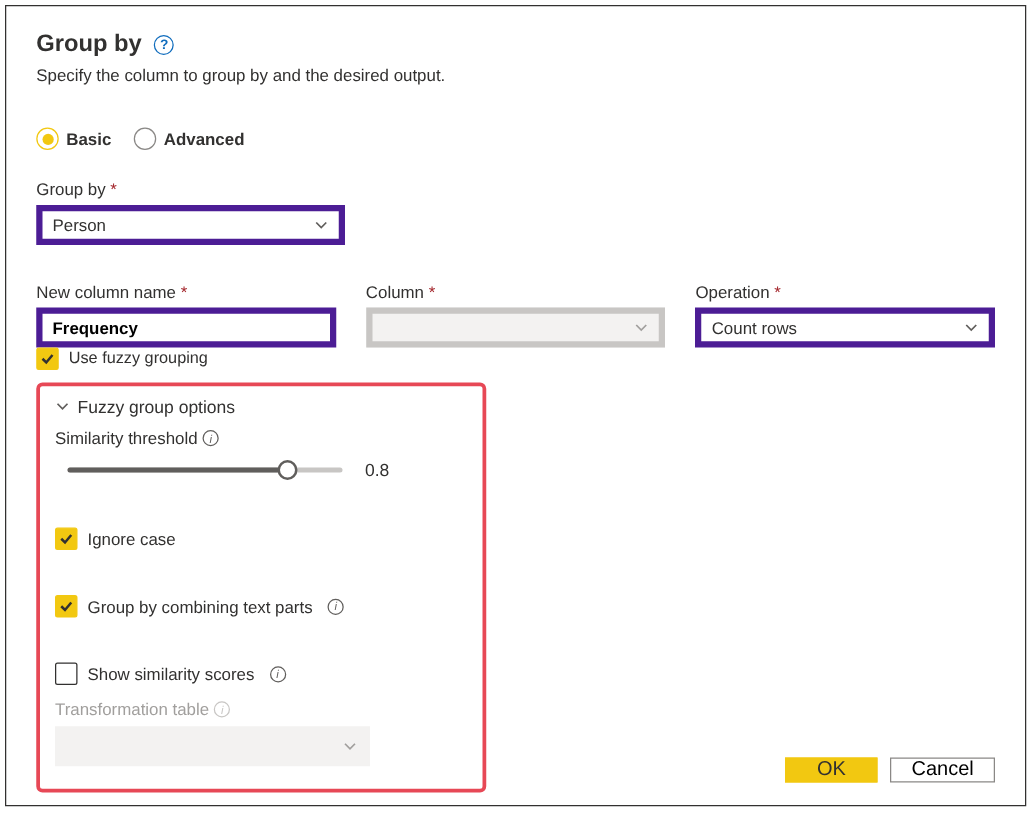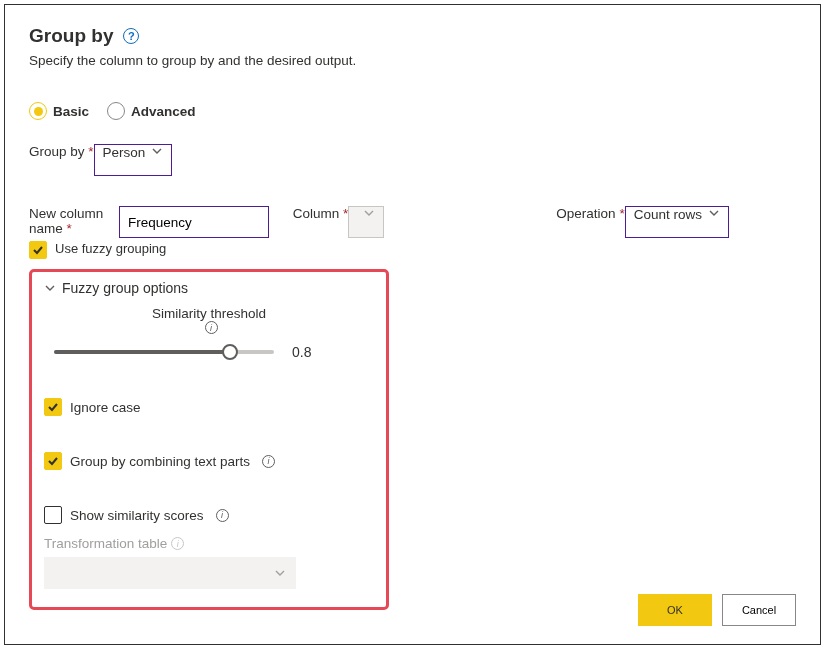--- a/index.html
+++ b/index.html
@@ -35,32 +35,32 @@
     border: 1px solid #8a8886; display: inline-flex;
     align-items: center; justify-content: center;
   }
   .radio-ring.sel { border: 1.5px solid #F2C811; }
   .radio-dot {
     width: 9px; height: 9px; border-radius: 50%; background: #F2C811;
   }
   .field-label { font-size: 13.5px; margin-bottom: 5px; display: block; }
   .req { color: #a4262c; }
   .select, .input {
-    height: 32px; border: 1px solid #4c1d95; background: #fff;
-    padding: 0 8px; font-size: 13.5px; display: flex; 
+    height: 32px; border: 5px solid #4c1d95; background: #fff;
+    padding: 0 8px; font-size: 13.5px; display: flex; align-items: center;
     justify-content: space-between; color: #323130;
   }
   .select.disabled { background: #f3f2f1; border-color: #c8c6c4; }
   .select .chev { margin-left: 6px; }
   .input input {
     border: none; outline: none; width: 100%; height: 100%;
-    font-size: 13.5px; font-family: inherit; background: transparent;
+    font-size: 13.5px; font-family: inherit; background: transparent; font-weight: bold;
   }
   .row3 { display: flex; gap: 24px; margin-top: 30px; }
-  .col { display: flex; flex-direction: row; }
+  .col { display: flex; flex-direction: column; }
   .w-groupby { width: 247px; margin-bottom: 0; }
   .w-247 { width: 247px; }
   .checkbox-row { display: flex; align-items: flex-start; gap: 8px; }
   .cb {
     width: 18px; height: 18px; border: 1px solid #323130; border-radius: 2px;
     display: inline-flex; align-items: center; justify-content: center;
     flex-shrink: 0;
   }
   .cb.checked { background: #F2C811; border-color: #F2C811; }
   .cb.checked svg { display: block; }
@@ -73,21 +73,21 @@
   .expander-head {
     display: flex; align-items: center; gap: 6px;
     font-weight: 400; font-size: 14px; margin-bottom: 10px; cursor: pointer;
   }
   .info-circle {
     width: 13px; height: 13px; border: 1px solid #605e5c; border-radius: 50%;
     display: inline-flex; align-items: center; justify-content: center;
     font-size: 9px; color: #605e5c; font-style: italic; margin-left: 4px;
     flex-shrink: 0;
   }
-  .opt-label { font-size: 13.5px; margin-bottom: 8px; display: flex; align-items: center; flex-direction: column; }
+  .opt-label { font-size: 13.5px; margin-bottom: 8px; display: flex; align-items: center; }
   .slider-row { display: flex; align-items: center; gap: 18px; padding-left: 10px; margin-bottom: 28px; }
   .slider {
     position: relative; width: 220px; height: 20px;
   }
   .track {
     position: absolute; top: 50%; left: 0; right: 0; height: 4px;
     background: #c8c6c4; transform: translateY(-50%); border-radius: 2px;
   }
   .track-fill {
     position: absolute; top: 50%; left: 0; width: 80%; height: 4px;
@@ -106,23 +106,23 @@
   .ttable-select {
     width: 252px; height: 32px; background: #f3f2f1;
     display: flex; align-items: center; justify-content: flex-end;
     padding: 0 10px; margin-top: 6px;
   }
   .footer {
     position: absolute; right: 24px; bottom: 18px;
     display: flex; gap: 10px;
   }
   .btn {
-    min-width: 74px; height: 32px; padding: 0 16px;
+    min-width: 74px; height: 20px; padding: 0 16px;
     border: 1px solid #8a8886; background: #fff;
-    font-size: 11px; display: inline-flex;
+    font-size: 16px; display: inline-flex;
     align-items: center; justify-content: center; cursor: pointer;
   }
   .btn.primary { background: #F2C811; border-color: #F2C811; color: #323130; font-weight: 400; }
   svg.chev path { stroke: #605e5c; stroke-width: 1.4; fill: none; }
   svg.chev.light path { stroke: #a19f9d; }
   svg.check path { stroke: #323130; stroke-width: 2; fill: none; }
 </style>
 </head>
 <body>
 

